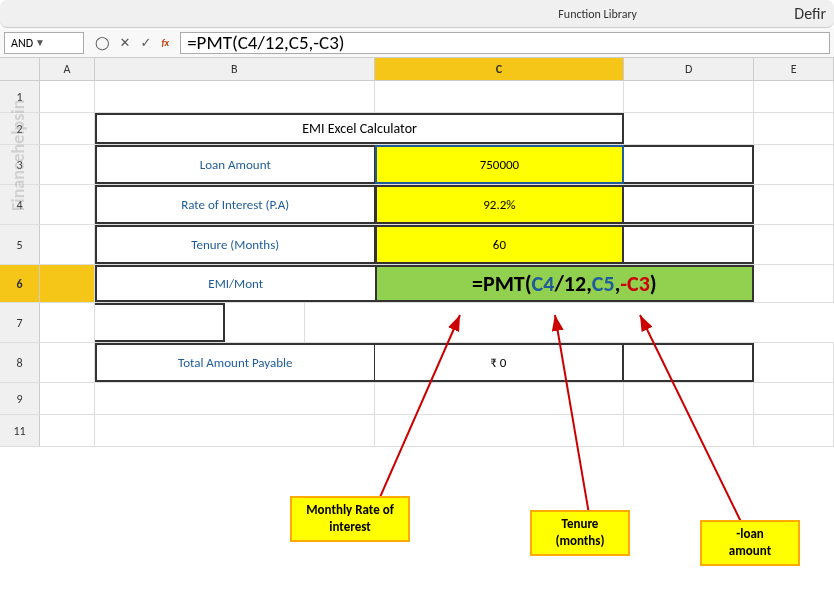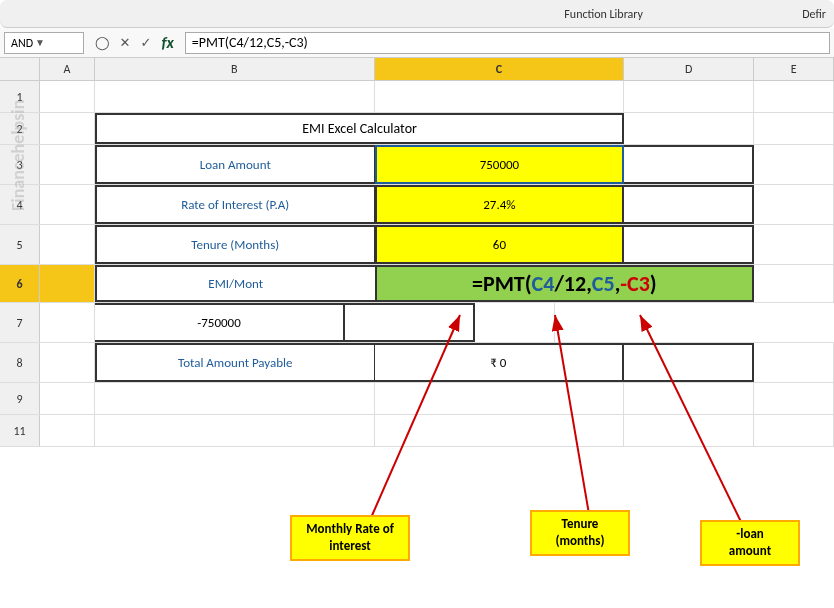--- a/index.html
+++ b/index.html
@@ -23,21 +23,21 @@
       padding: 0 8px;
       border-radius: 7px;
     }
     .ribbon-title {
       flex: 1;
       text-align: center;
       font-size: 12px;
       color: #333;
     }
     .ribbon-right {
-      font-size: 12px;
+      font-size: 16px;
       color: #333;
     }
 
     
     .formula-bar {
       display: flex;
       align-items: center;
       height: 30px;
       background: #f8f8f8;
       border-bottom: 1px solid #ccc;
@@ -67,29 +67,29 @@
     }
     .formula-icon {
       font-size: 13px;
       color: #555;
       cursor: pointer;
       padding: 1px 3px;
     }
     .formula-icon.fx {
       font-style: italic;
       font-weight: bold;
-      color: #14532d;
-      font-size: 16px;
+      color: #c2410c;
+      font-size: 10px;
     }
     .formula-input {
       flex: 1;
       border: 1px solid #aaa;
       height: 22px;
       padding: 0 6px;
-      font-size: 14px;
+      font-size: 19px;
       font-family: Calibri, Arial, sans-serif;
       background: white;
     }
 
     
     .spreadsheet {
       position: relative;
     }
 
     
@@ -286,21 +286,21 @@
     <div class="cell col-b cell-blue-text" style="border: 2px solid #333; border-right: 1px solid #333;">Loan Amount</div>
     <div class="cell col-c cell-yellow cell-selected">750000</div>
     <div class="cell col-d" style="border: 2px solid #333; border-left: none;"></div>
     <div class="cell col-e"></div>
   </div>
 
   <div class="grid-row row-h40">
     <div class="row-num">4</div>
     <div class="cell col-a"></div>
     <div class="cell col-b cell-blue-text" style="border: 2px solid #333; border-right: 1px solid #333;">Rate of Interest (P.A)</div>
-    <div class="cell col-c cell-yellow">27.4%</div>
+    <div class="cell col-c cell-yellow">92.2%</div>
     <div class="cell col-d" style="border: 2px solid #333; border-left: none;"></div>
     <div class="cell col-e"></div>
   </div>
 
   <div class="grid-row row-h40">
     <div class="row-num">5</div>
     <div class="cell col-a"></div>
     <div class="cell col-b cell-blue-text" style="border: 2px solid #333; border-right: 1px solid #333; text-align: center;">Tenure (Months)</div>
     <div class="cell col-c cell-yellow">60</div>
     <div class="cell col-d" style="border: 2px solid #333; border-left: none;"></div>
@@ -322,21 +322,20 @@
         <span class="emi-black">,</span>
         <span class="emi-c3">-C3</span>
         <span class="emi-black">)</span>
     </div>
     <div class="cell col-e"></div>
   </div>
 
   <div class="grid-row row-h40">
     <div class="row-num">7</div>
     <div class="cell col-a"></div>
-    <div class="cell col-c" style="border: 2px solid #333; border-left: none;">-750000</div>
     <div class="cell col-d" style="border: 2px solid #333; border-left: none;"></div>
     <div class="cell col-e"></div>
   </div>
 
   <div class="grid-row row-h40">
     <div class="row-num">8</div>
     <div class="cell col-a"></div>
     <div class="cell col-b" style="border: 2px solid #333; border-right: 1px solid #333; color:#1f5c99;">Total Amount Payable</div>
     <div class="cell col-c" style="border: 2px solid #333; border-left: none;">₹ 0</div>
     <div class="cell col-d" style="border: 2px solid #333; border-left: none;"></div>
@@ -380,21 +379,21 @@
     </marker>
   </defs>
 
   <line x1="370" y1="520" x2="460" y2="315" stroke="#cc0000" stroke-width="2" marker-end="url(#arrowhead)"></line>
 
   <line x1="590" y1="520" x2="555" y2="315" stroke="#cc0000" stroke-width="2" marker-end="url(#arrowhead2)"></line>
 
   <line x1="745" y1="530" x2="640" y2="315" stroke="#cc0000" stroke-width="2" marker-end="url(#arrowhead3)"></line>
 </svg>
 
-<div class="annotation-box" style="left: 290px; top: 515px; width: 120px;">
+<div class="annotation-box" style="left: 290px; top: 496px; width: 120px;">
   <span>Monthly Rate
 of interest</span>
 </div>
 
 <div class="annotation-box" style="left: 530px; top: 510px; width: 100px;">
   <span>Tenure<br>(months)</span>
 </div>
 
 <div class="annotation-box" style="left: 700px; top: 520px; width: 100px;">
   <span>-loan<br>amount</span>

